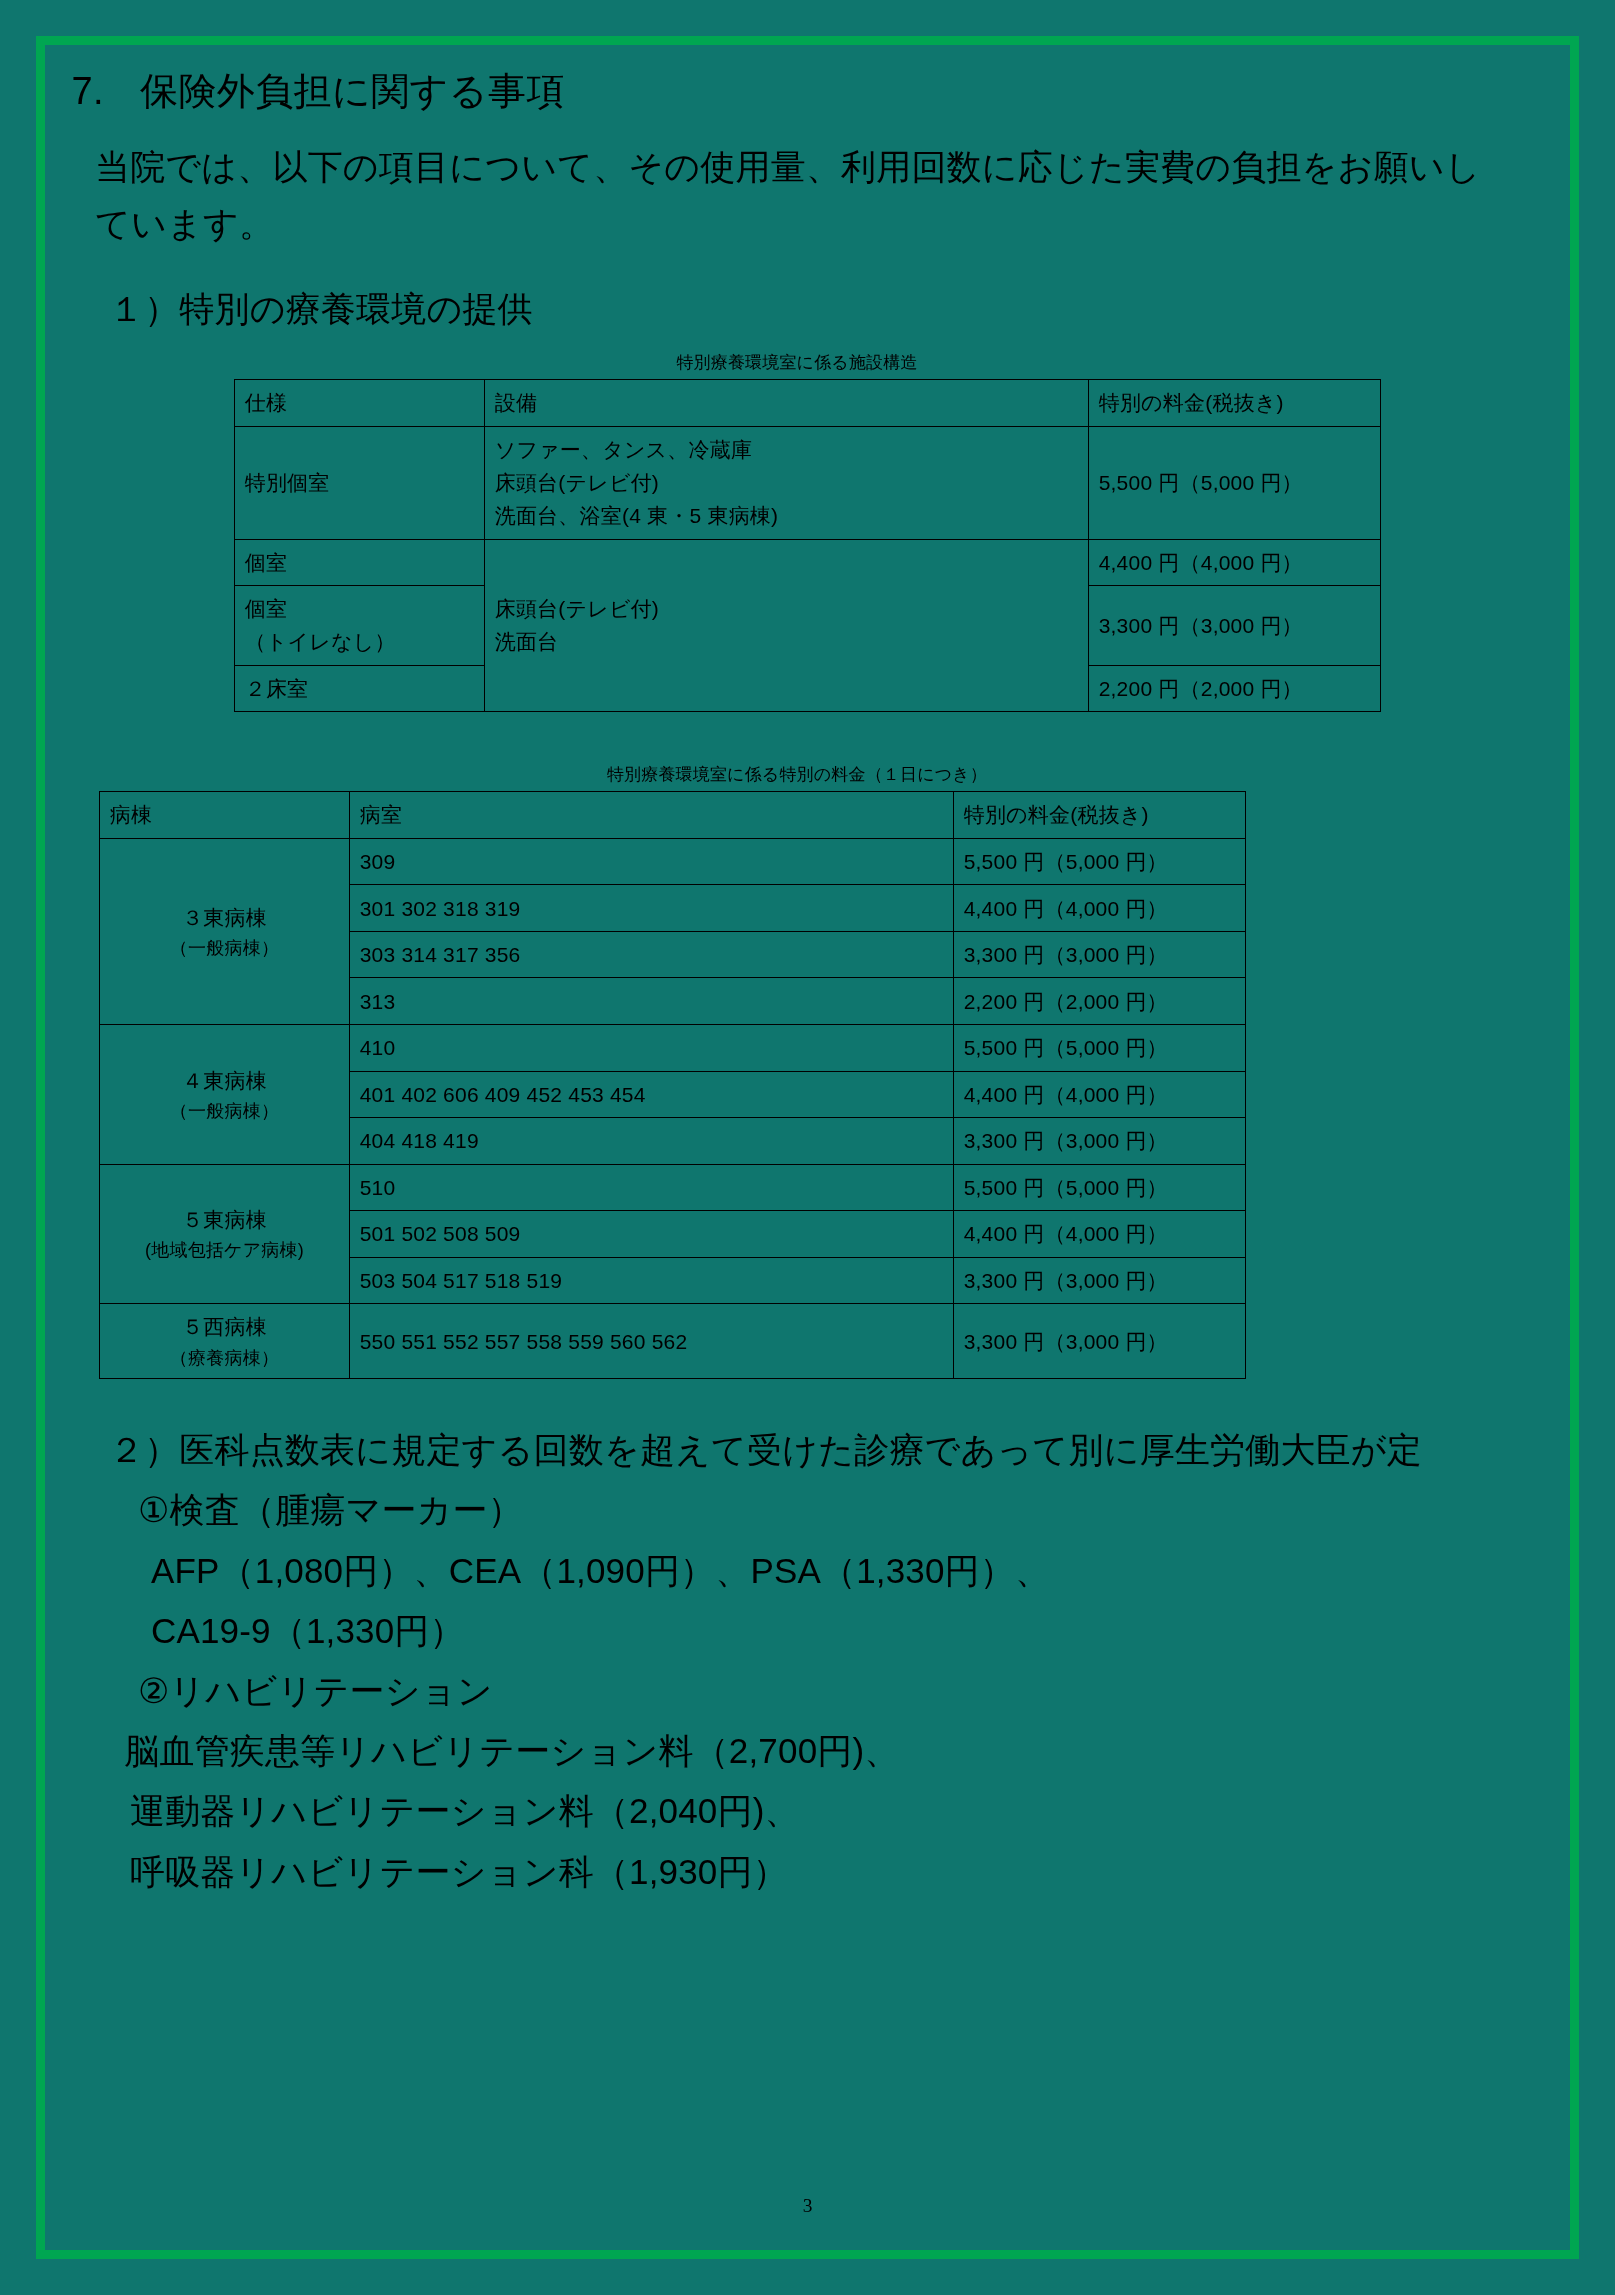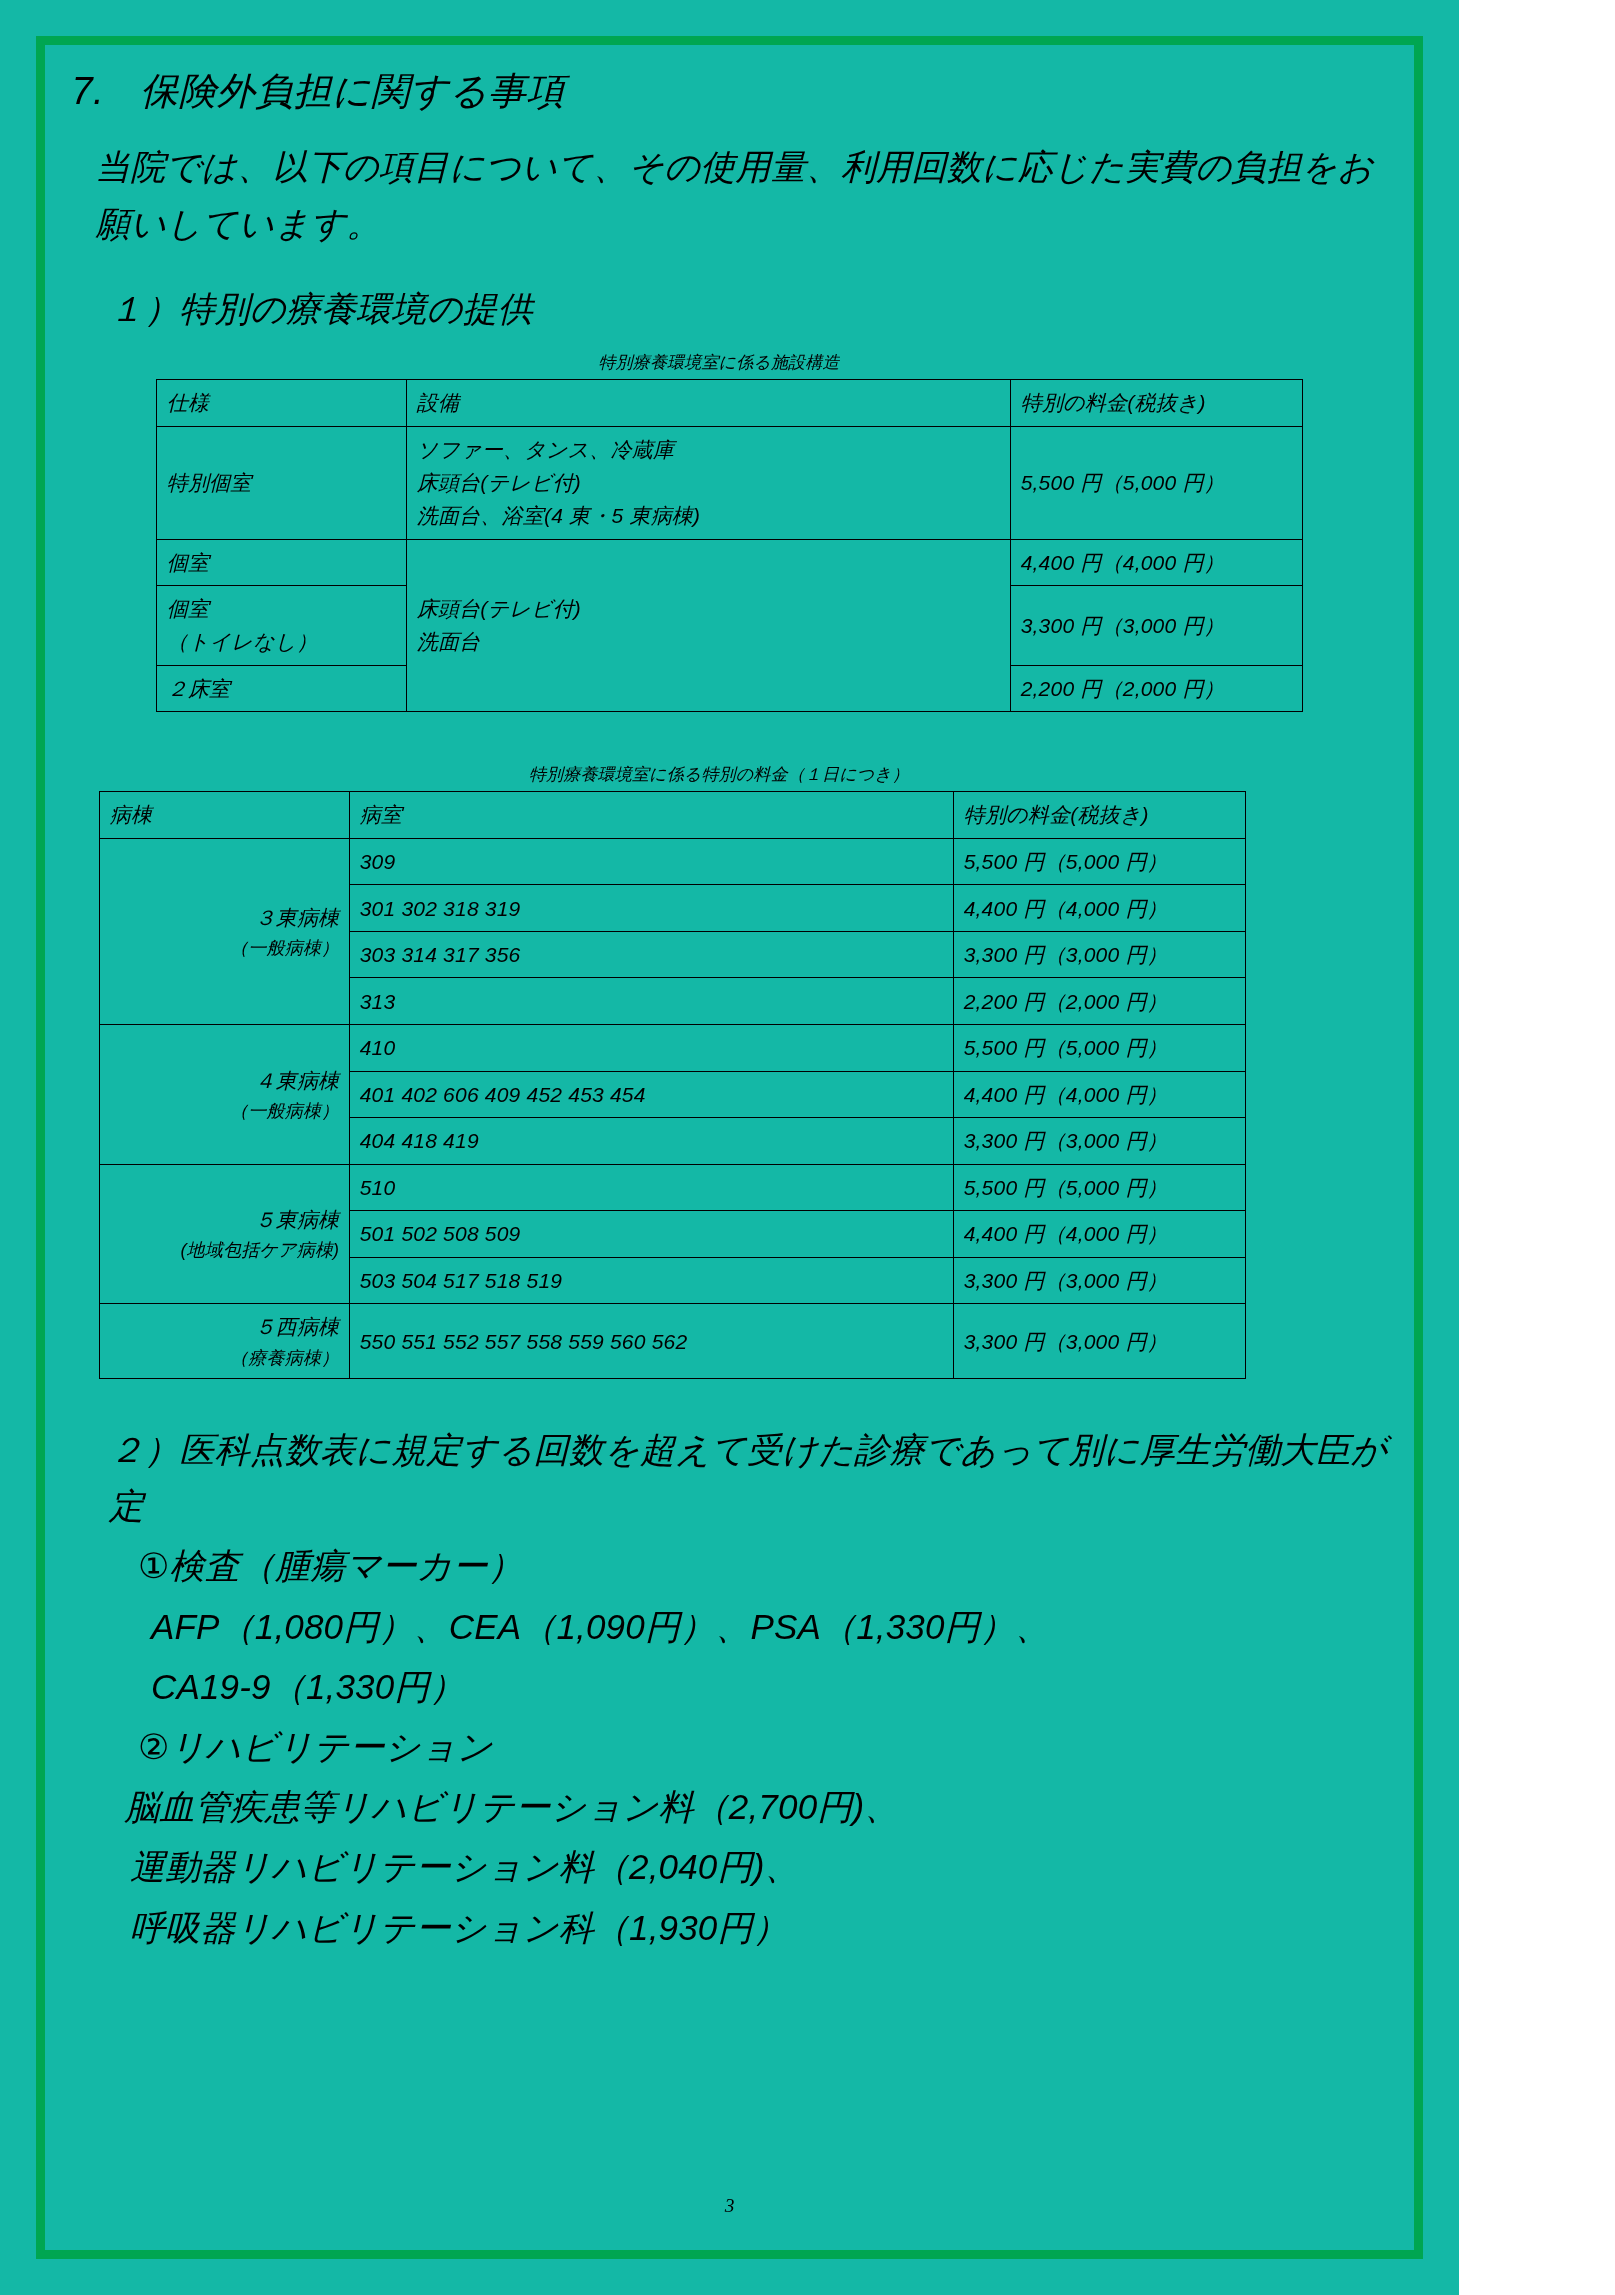--- a/index.html
+++ b/index.html
@@ -6,26 +6,25 @@
     margin: 0;
     padding: 0;
     background: #ffffff;
   }
   body {
     font-family: "Liberation Sans", "DejaVu Sans", sans-serif;
     color: #000000;
   }
   #page {
     position: relative;
-    width: 1459px;
+    width: 1615px;
     height: 2295px;
-    background: #14b8a6;
+    background: #0f766e;
     box-sizing: border-box;
     overflow: hidden;
-    font-style: italic;
   }
   
   #frame {
     position: absolute;
     left: 36px;
     top: 36px;
     right: 36px;
     bottom: 36px;
     border: 9px solid #00A651;
     box-sizing: border-box;
@@ -97,21 +96,21 @@
   #table-facility col.c1 { width: 250px; }
   #table-facility col.c2 { width: 604px; }
   #table-facility col.c3 { width: 292px; }
 
   
   #table-rooms { width: 1145px; margin-left: 33px; }
   #table-rooms col.c1 { width: 250px; }
   #table-rooms col.c2 { width: 604px; }
   #table-rooms col.c3 { width: 292px; }
 
-  .ward-cell { text-align: right; line-height: 1.75; }
+  .ward-cell { text-align: center; line-height: 1.75; }
   .ward-sub { font-size: 18px; display: block; }
 
   
   .sec2 {
     margin: 43px 0 0 43px;
     font-size: 35px;
     line-height: 1.6;
     letter-spacing: 0.005em;
   }
   .sec2 .l1 { margin: 0; }

